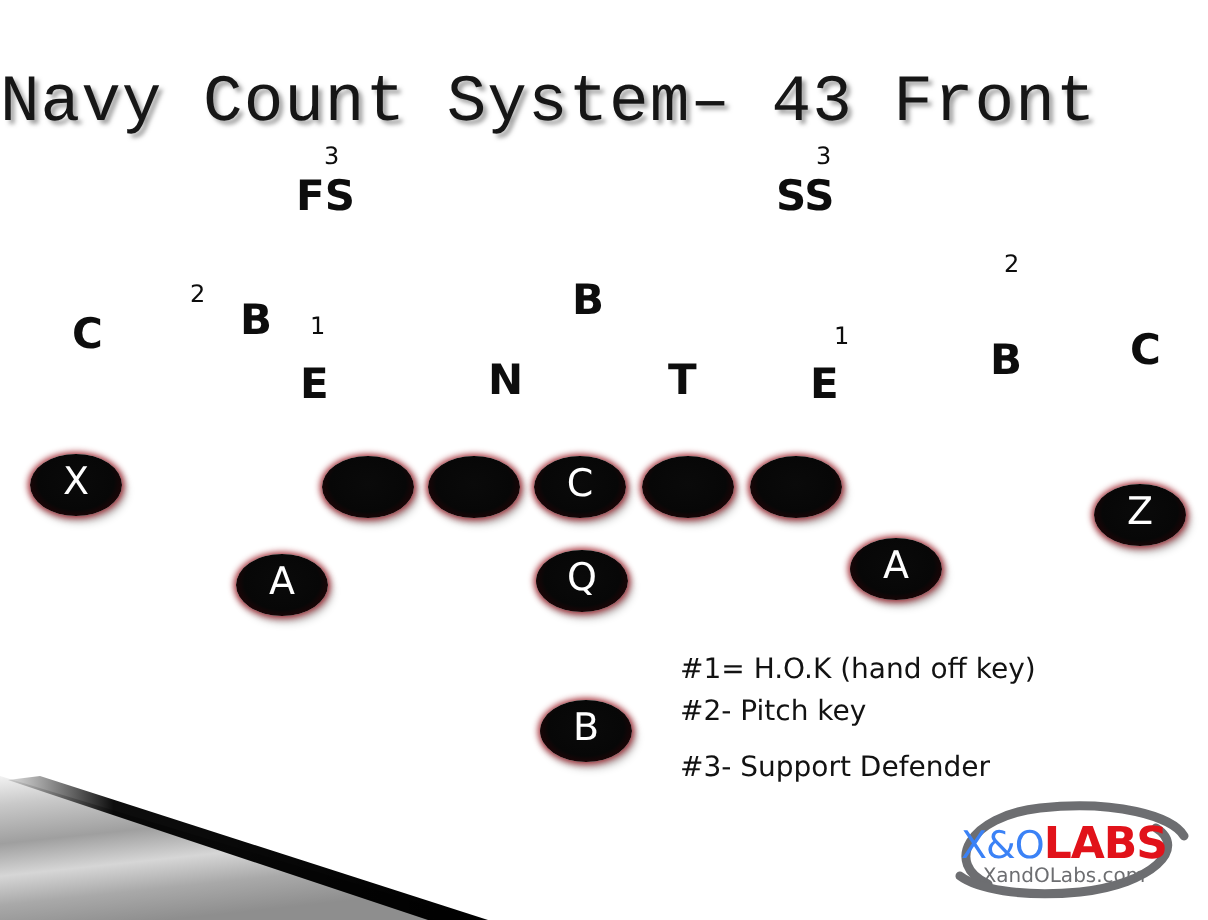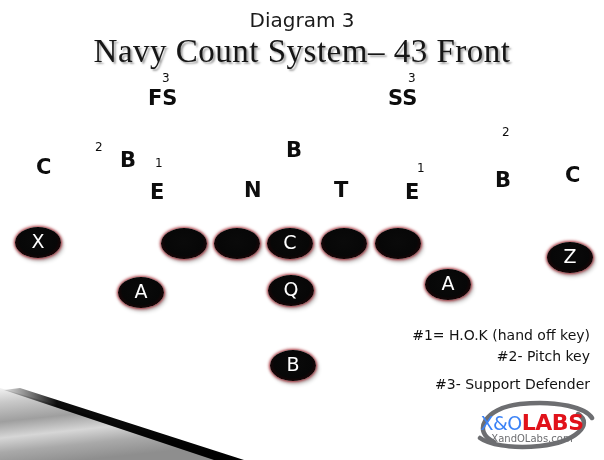--- a/index.html
+++ b/index.html
@@ -26,22 +26,22 @@
     font-family: "DejaVu Sans", sans-serif;
     font-size: 20px;
     color: #1a1a1a;
     letter-spacing: 0px;
   }
   .maintitle {
     position: absolute;
     left: 0;
     top: 33px;
     width: 604px;
-    text-align: center;
-    font-family: Liberation Serif, serif;
+    text-align: left;
+    font-family: Liberation Mono, monospace;
     font-size: 33px;
     font-weight: 400;
     color: #161616;
     letter-spacing: 0.5px;
     text-shadow: 2px 2px 2px rgba(90,90,90,0.55);
     white-space: nowrap;
   }
 
   
   .dlabel {
@@ -85,21 +85,21 @@
     top: -1px;
   }
 
   
   .legend {
     position: absolute;
     font-family: "DejaVu Sans", sans-serif;
     font-size: 14px;
     color: #121212;
     white-space: nowrap;
-    text-align: right;
+    text-align: left;
   }
 
   
   #wedge-wrap {
     position: absolute;
     left: 0;
     bottom: 0;
     width: 300px;
     height: 80px;
     overflow: hidden;
@@ -154,21 +154,20 @@
     top: 0;
     width: 132px;
     height: 58px;
   }
 </style>
 </head>
 <body>
 
 <div id="canvas">
 
-  <div class="subtitle">Diagram 3</div>
   <div class="maintitle">Navy Count System– 43 Front</div>
 
   <div id="defense-layer">
       <div class="dlabel" style="left: 148px; top: 88px;">FS</div>
       <div class="dsup" style="left: 162px; top: 72px;">3</div>
       <div class="dlabel" style="left: 388px; top: 88px;">SS</div>
       <div class="dsup" style="left: 408px; top: 72px;">3</div>
       <div class="dlabel" style="left: 36px; top: 157px;">C</div>
       <div class="dlabel" style="left: 120px; top: 150px;">B</div>
       <div class="dsup" style="left: 95px; top: 141px;">2</div>

